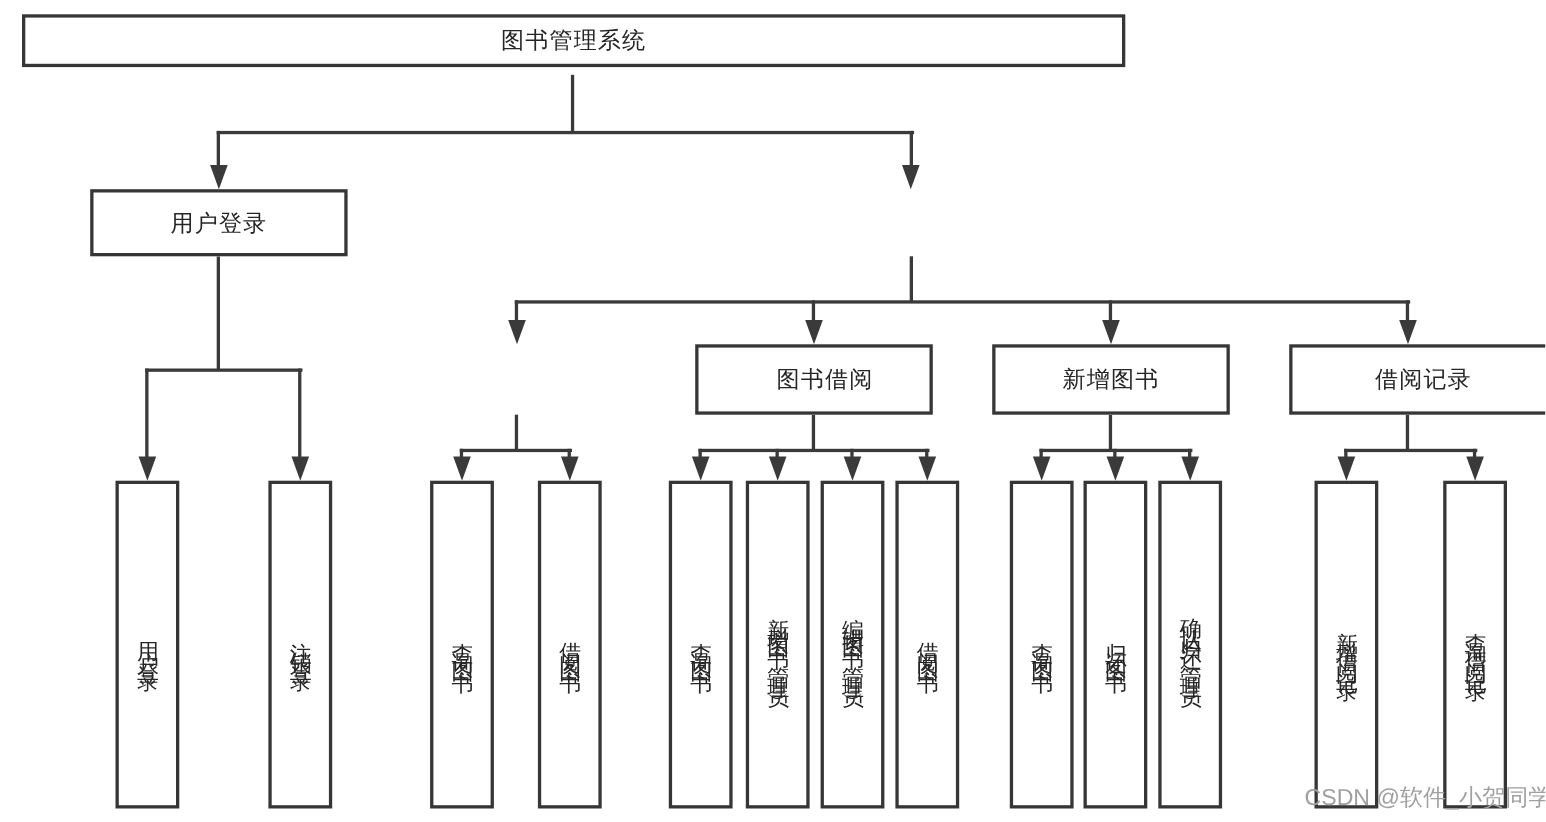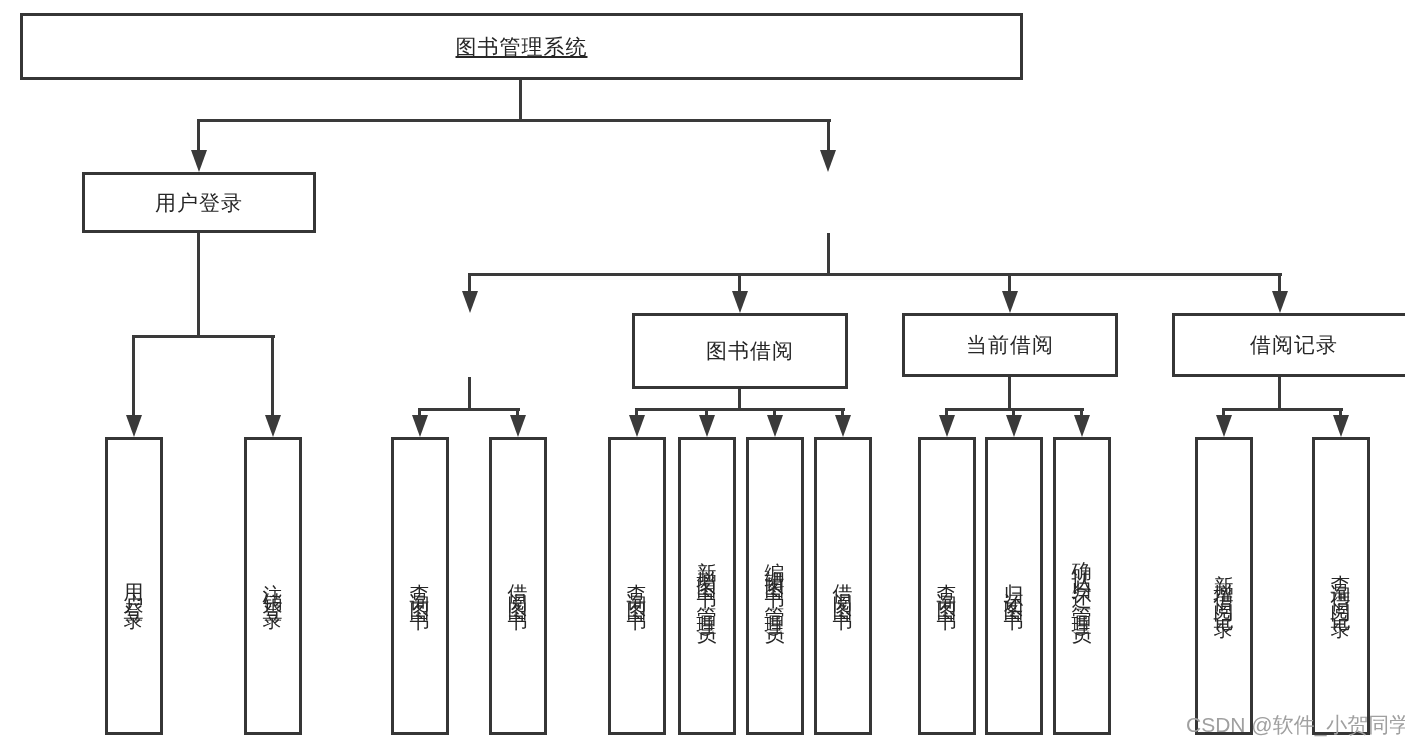--- a/index.html
+++ b/index.html
@@ -101,33 +101,33 @@
   <div class="vl" style="left:1080px;top:408px;height:10px;"></div>
   <div class="ar" style="left:1074px;top:415px;"></div>
 
   <div class="vl" style="left:1278px;top:377px;height:33px;"></div>
   <div class="hl" style="left:1222px;top:408px;width:121px;"></div>
   <div class="vl" style="left:1222px;top:408px;height:10px;"></div>
   <div class="ar" style="left:1216px;top:415px;"></div>
   <div class="vl" style="left:1339px;top:408px;height:10px;"></div>
   <div class="ar" style="left:1333px;top:415px;"></div>
 
-  <div class="hbox" style="left:20px;top:13px;width:1003px;height:67px;text-decoration:underline;">
+  <div class="hbox" style="left:20px;top:13px;width:1003px;height:48px;">
     <span>图书管理系统</span>
   </div>
 
   <div class="hbox" style="left:82px;top:172px;width:234px;height:61px;">
     <span>用户登录</span>
   </div>
 
-  <div class="hbox" style="left:632px;top:313px;width:216px;height:76px;padding-left:20px;">
+  <div class="hbox" style="left:632px;top:313px;width:216px;height:64px;padding-left:20px;">
     <span>图书借阅</span>
   </div>
   <div class="hbox" style="left:902px;top:313px;width:216px;height:64px;">
-    <span>当前借阅</span>
+    <span>新增图书</span>
   </div>
   <div class="hbox" style="left:1172px;top:313px;width:244px;height:64px;">
     <span>借阅记录</span>
   </div>
 
   <div class="vbox" style="left:105px;">
     <span class="vtext">用户登录</span>
   </div>
   <div class="vbox" style="left:244px;">
     <span class="vtext">注销登录</span>

